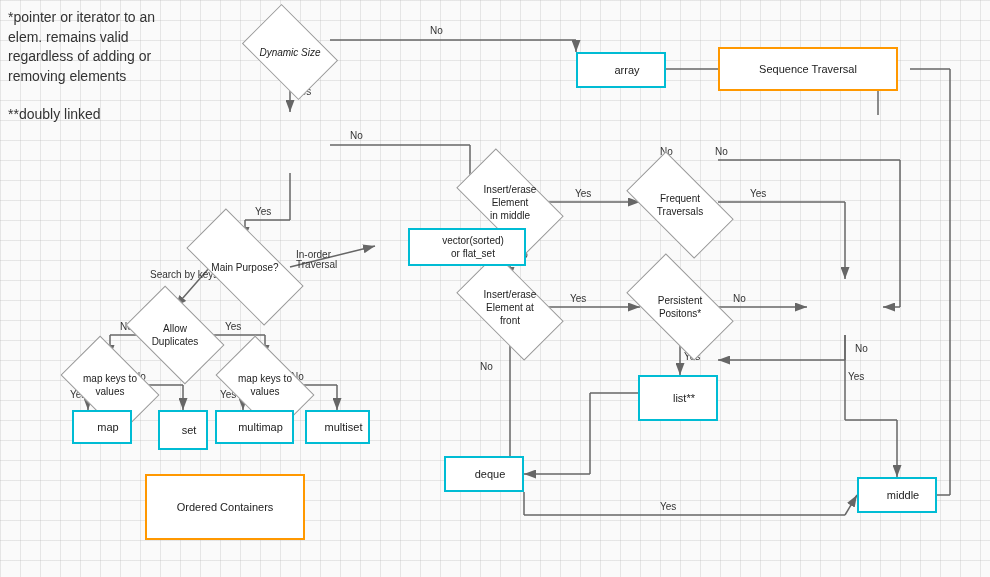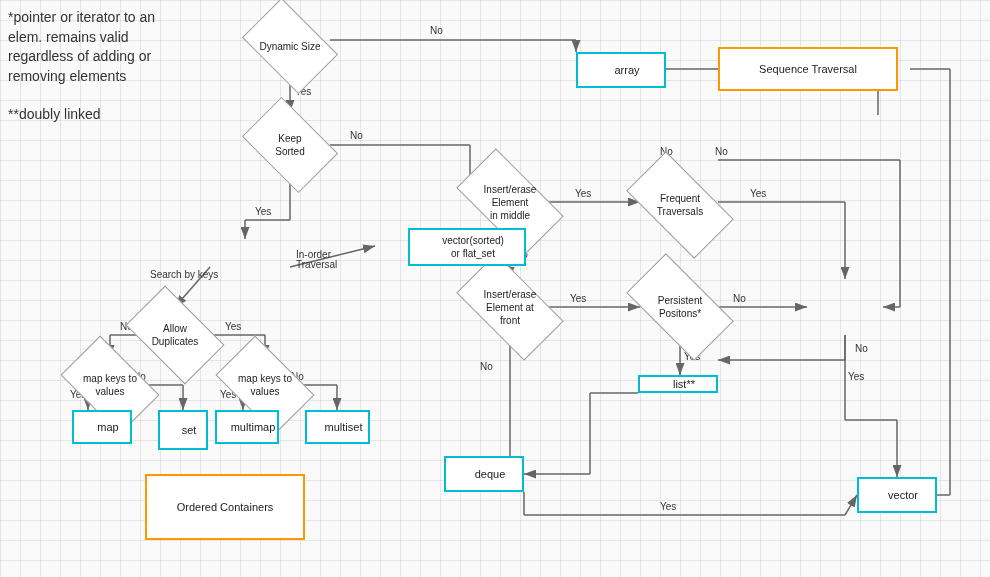--- a/index.html
+++ b/index.html
@@ -206,31 +206,31 @@
 
     <line x1="910" y1="69" x2="950" y2="69" stroke="#666" stroke-width="1.5"></line>
     <line x1="950" y1="69" x2="950" y2="495" stroke="#666" stroke-width="1.5"></line>
     <line x1="950" y1="495" x2="937" y2="495" stroke="#666" stroke-width="1.5"></line>
 
     <line x1="666" y1="69" x2="718" y2="69" stroke="#666" stroke-width="1.5"></line>
 
     <text x="715" y="155" font-size="10" fill="#333">No</text>
   </svg>
 
-  <div class="diamond-wrap" style="left:250px;top:18px;width:80px;height:56px;" data-name="diamond-dynamic-size">
+  <div class="diamond-wrap" style="left:250px;top:24px;width:80px;height:56px;font-style:italic;" data-name="diamond-dynamic-size">
     <div class="diamond"></div>
     <div class="diamond-text">Dynamic
 Size</div>
   </div>
 
-  <div class="diamond-wrap" style="left:250px;top:117px;width:80px;height:56px;" data-name="diamond-keep-sorted">
-    <div class="diamond"></div>
-    <div class="diamond-text">Keep<br>Sorted</div>
-  </div>
-
+
+  <div class="diamond-wrap" style="left:190px;top:239px;width:110px;height:56px;" data-name="diamond-main-purpose">
+    <div class="diamond" style="width:110px;height:56px;"></div>
+    <div class="diamond-text">Main Purpose?</div>
+  </div>
 
   <div class="diamond-wrap" style="left:133px;top:307px;width:84px;height:56px;" data-name="diamond-allow-duplicates">
     <div class="diamond" style="width:84px;height:56px;"></div>
     <div class="diamond-text">Allow<br>Duplicates</div>
   </div>
 
   <div class="diamond-wrap" style="left:68px;top:357px;width:84px;height:56px;" data-name="diamond-map-keys-left">
     <div class="diamond" style="width:84px;height:56px;"></div>
     <div class="diamond-text">map keys to<br>values</div>
   </div>
@@ -266,29 +266,29 @@
   <div class="box-orange" style="left:718px;top:47px;width:180px;height:44px;" data-name="box-sequence-containers">Sequence Traversal</div>
 
   <div class="box-cyan" style="left:408px;top:228px;width:118px;height:38px;align-items:center;" data-name="box-vector-sorted">
       <span style="font-size:10px;text-align:center;">vector(sorted)<br>or flat_set</span>
     </div>
 
   <div class="box-cyan" style="left:72px;top:410px;width:60px;height:34px;" data-name="box-map">map</div>
 
   <div class="box-cyan" style="left:158px;top:410px;width:50px;height:40px;" data-name="box-set">set</div>
 
-  <div class="box-cyan" style="left:215px;top:410px;width:64px;height:34px;" data-name="box-multimap">multimap</div>
+  <div class="box-cyan" style="left:215px;top:410px;width:79px;height:34px;" data-name="box-multimap">multimap</div>
 
   <div class="box-cyan" style="left:305px;top:410px;width:65px;height:34px;" data-name="box-multiset">multiset</div>
 
-  <div class="box-cyan" style="left:638px;top:375px;width:80px;height:18px;" data-name="box-list">list**</div>
+  <div class="box-cyan" style="left:638px;top:375px;width:80px;height:46px;" data-name="box-list">list**</div>
 
   <div class="box-cyan" style="left:444px;top:456px;width:80px;height:36px;" data-name="box-deque">deque</div>
 
-  <div class="box-cyan" style="left:857px;top:477px;width:80px;height:36px;" data-name="box-vector">vector</div>
+  <div class="box-cyan" style="left:857px;top:477px;width:80px;height:36px;" data-name="box-vector">middle</div>
 
   <div class="box-orange" style="left:145px;top:474px;width:160px;height:66px;" data-name="box-ordered-containers">Ordered Containers</div>
 
   <style>
     .box-cyan span, .box-orange span { font-size: 10px; }
     .box-cyan[data-name="box-vector-sorted"] { font-size: 10px; line-height: 1.3; }
   </style>
 
 </div>
 

